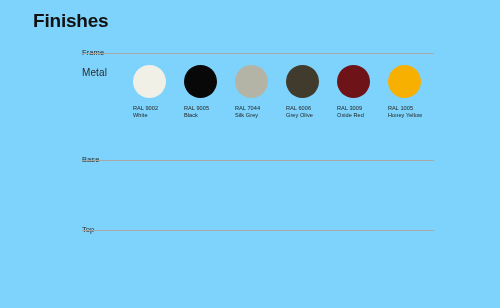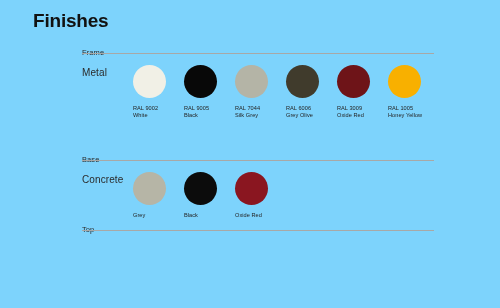--- a/index.html
+++ b/index.html
@@ -178,47 +178,20 @@
 
       </div>
     </div>
   </div>
 
   <div class="section section-base">
     <div class="section-head">
       <span class="section-head-label">Base</span>
       <span class="section-rule" style="background: rgb(168, 168, 166);"></span>
     </div>
-    <div class="section-body">
-      <div class="category-label">Concrete</div>
-      <div class="swatch-row">
-
-        <div class="swatch">
-          <span class="swatch-dot" style="background: rgb(182, 181, 166);"></span>
-          <span class="swatch-caption">
-            <span class="line2">Grey</span>
-          </span>
-        </div>
-
-        <div class="swatch">
-          <span class="swatch-dot" style="background: rgb(12, 12, 12);"></span>
-          <span class="swatch-caption">
-            <span class="line2">Black</span>
-          </span>
-        </div>
-
-        <div class="swatch">
-          <span class="swatch-dot" style="background: rgb(138, 22, 32);"></span>
-          <span class="swatch-caption">
-            <span class="line2">Oxide Red</span>
-          </span>
-        </div>
-
-      </div>
-    </div>
   </div>
 
   <div class="section section-top">
     <div class="section-head">
       <span class="section-head-label">Top</span>
       <span class="section-rule" style="background: rgb(168, 168, 166);"></span>
     </div>
   </div>
 
 </div>

